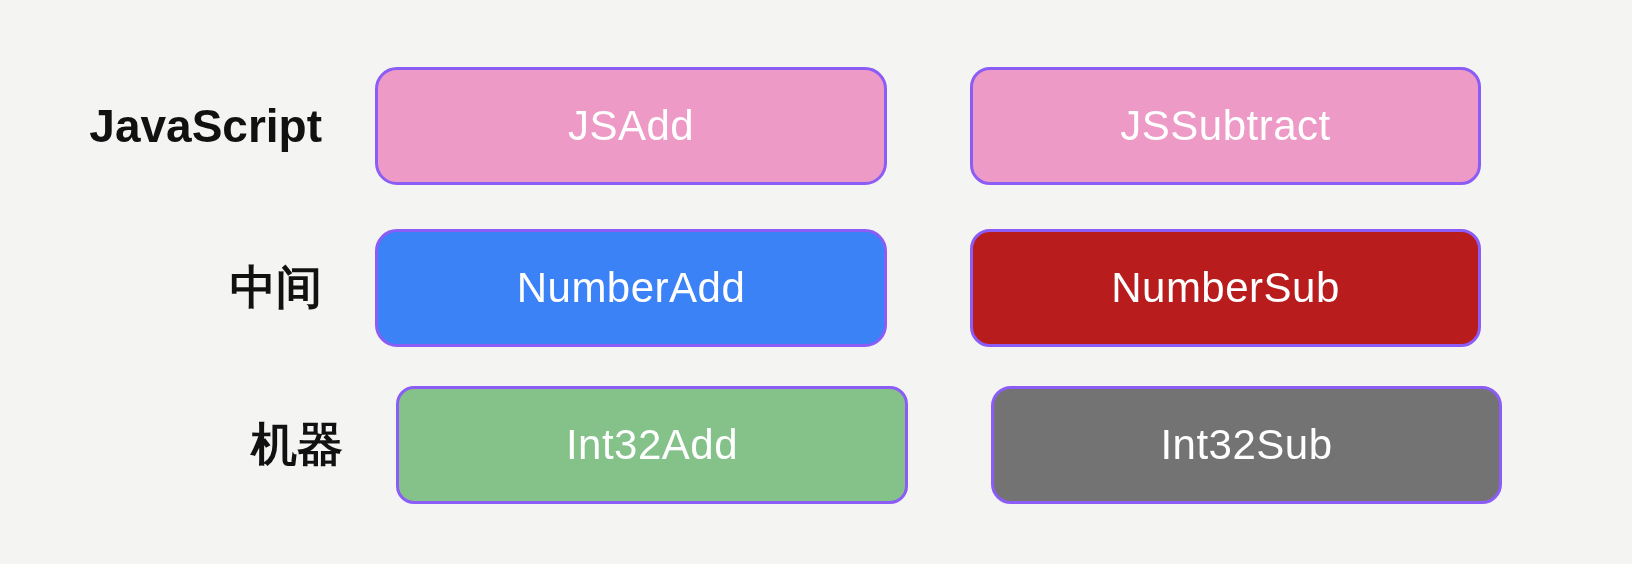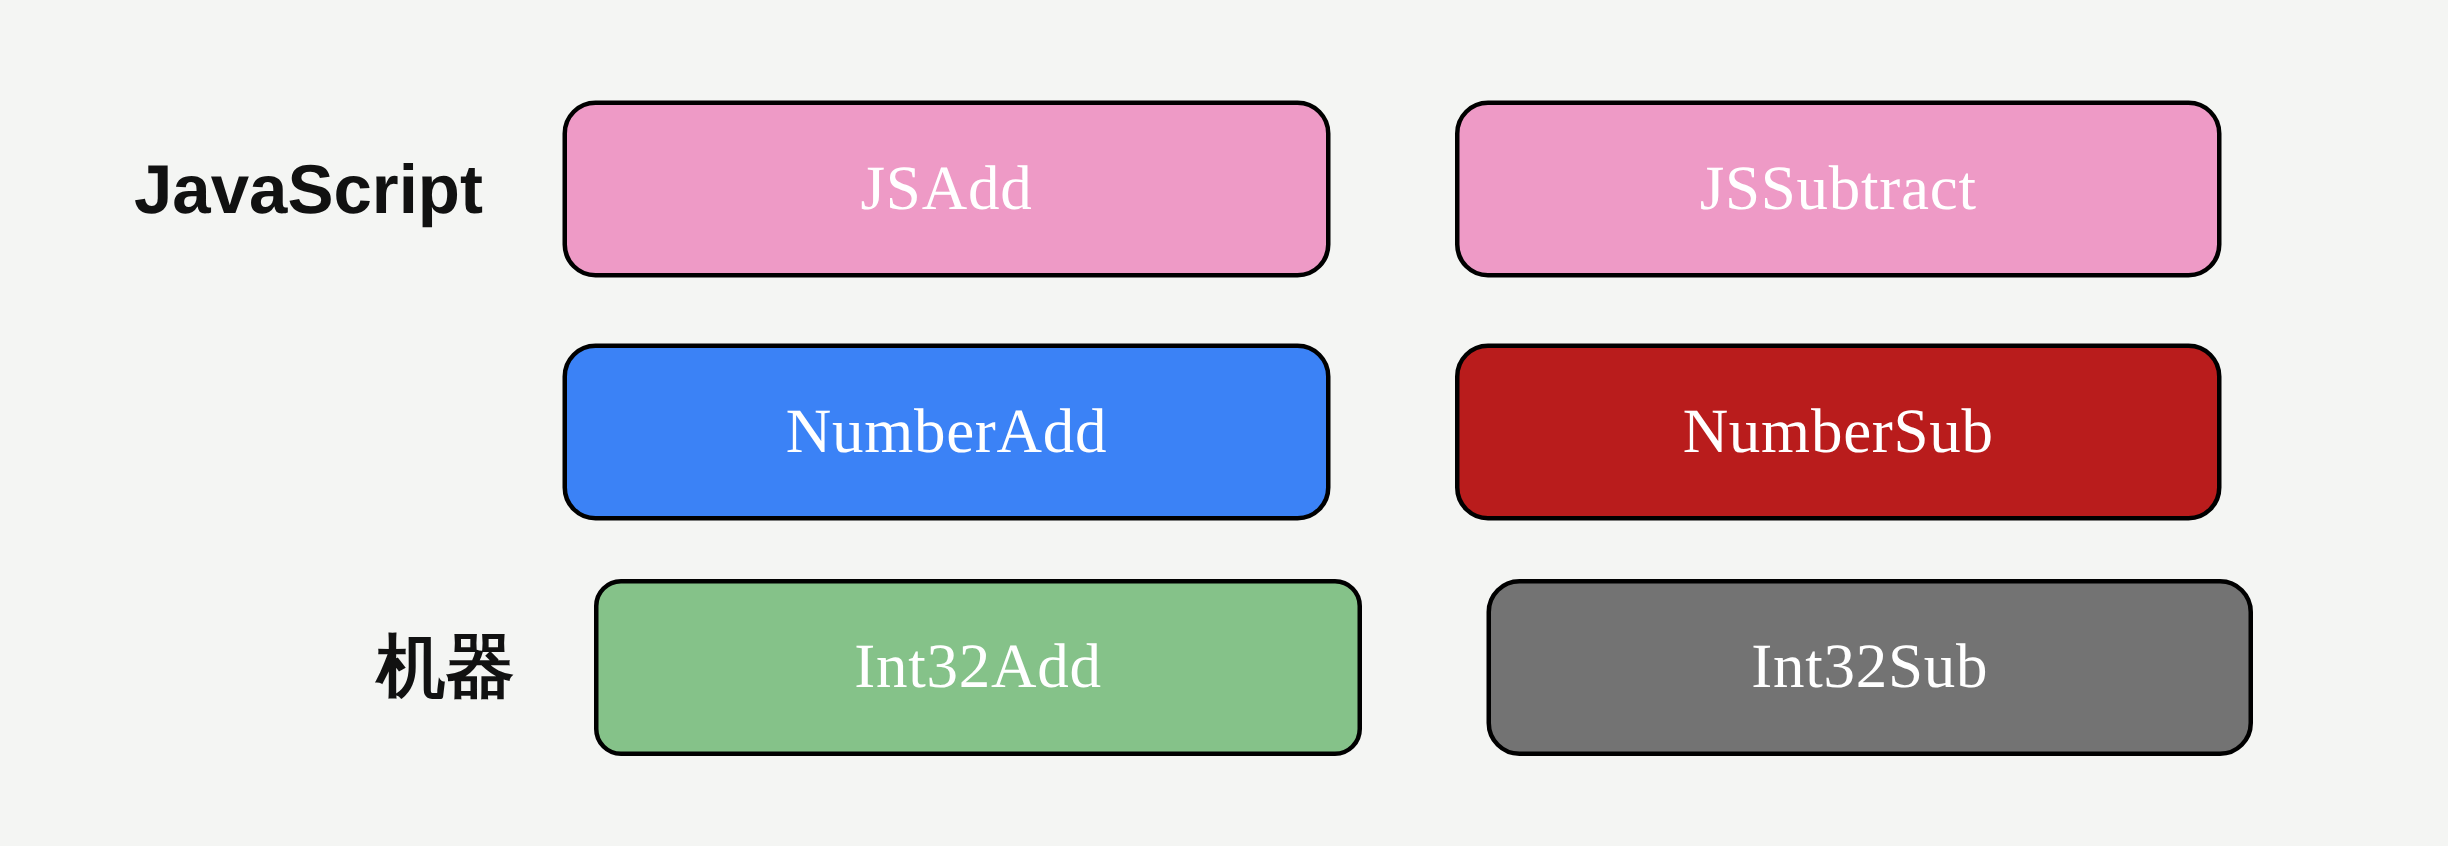--- a/index.html
+++ b/index.html
@@ -32,53 +32,53 @@
     font-size: 46px;
     font-weight: 700;
     color: #111111;
     white-space: nowrap;
   }
   .node {
     position: absolute;
     top: 0;
     height: 118px;
     box-sizing: border-box;
-    border: 3px solid #000000;
+    border: 3px solid #8b5cf6;
     border-radius: 22px;
     display: flex;
     align-items: center;
     justify-content: center;
-    font-family: Liberation Serif, serif;
   }
   .node .node-text {
     font-size: 42px;
     font-weight: 400;
     color: #ffffff;
     letter-spacing: 0.5px;
     white-space: nowrap;
   }
   .col1 { left: 375px; width: 512px; }
-  .col2 { left: 970px; width: 511px; }
+  .col2 { left: 970px; width: 511px; border-radius: 20px; }
 </style>
 </head>
 <body>
 
 <div class="canvas" style="background: rgb(244, 245, 243);">
 
   <div class="row row1">
     <div class="row-label">JavaScript</div>
     <div class="node col1" style="background: rgb(238, 154, 198);">
       <span class="node-text">JSAdd</span>
     </div>
     <div class="node col2" style="background: rgb(238, 154, 198);">
       <span class="node-text">JSSubtract</span>
     </div>
   </div>
 
   <div class="row row2">
+    <div class="row-label">中间</div>
     <div class="node col1" style="background: #3b82f6;">
       <span class="node-text">NumberAdd</span>
     </div>
     <div class="node col2" style="background: #b91c1c;">
       <span class="node-text">NumberSub</span>
     </div>
   </div>
 
   <div class="row row3">
     <div class="row-label">机器</div>

